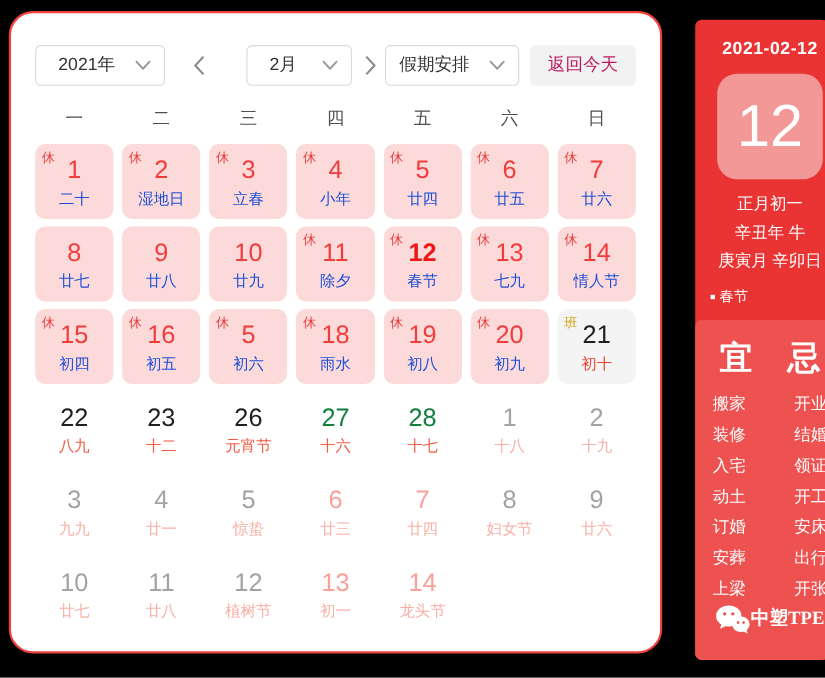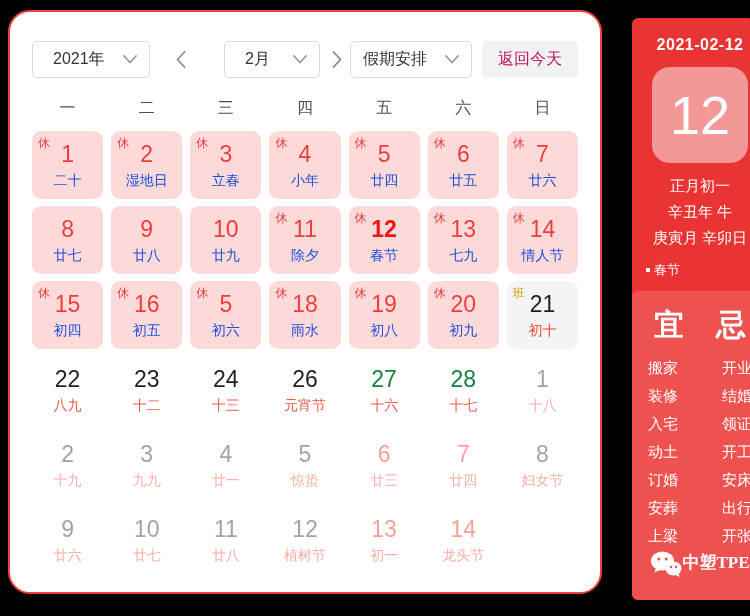--- a/index.html
+++ b/index.html
@@ -304,24 +304,20 @@
         <div class="num">21</div>
         <div class="lunar">初十</div>
       </div>
       <div class="cell normal">
         <div class="num">22</div>
         <div class="lunar">八九</div>
       </div>
       <div class="cell normal">
         <div class="num">23</div>
         <div class="lunar">十二</div>
-      </div>
-      <div class="cell normal">
-        <div class="num">24</div>
-        <div class="lunar">十三</div>
       </div>
       <div class="cell normal">
         <div class="num">26</div>
         <div class="lunar">元宵节</div>
       </div>
       <div class="cell weekend">
         <div class="num">27</div>
         <div class="lunar">十六</div>
       </div>
       <div class="cell weekend">

